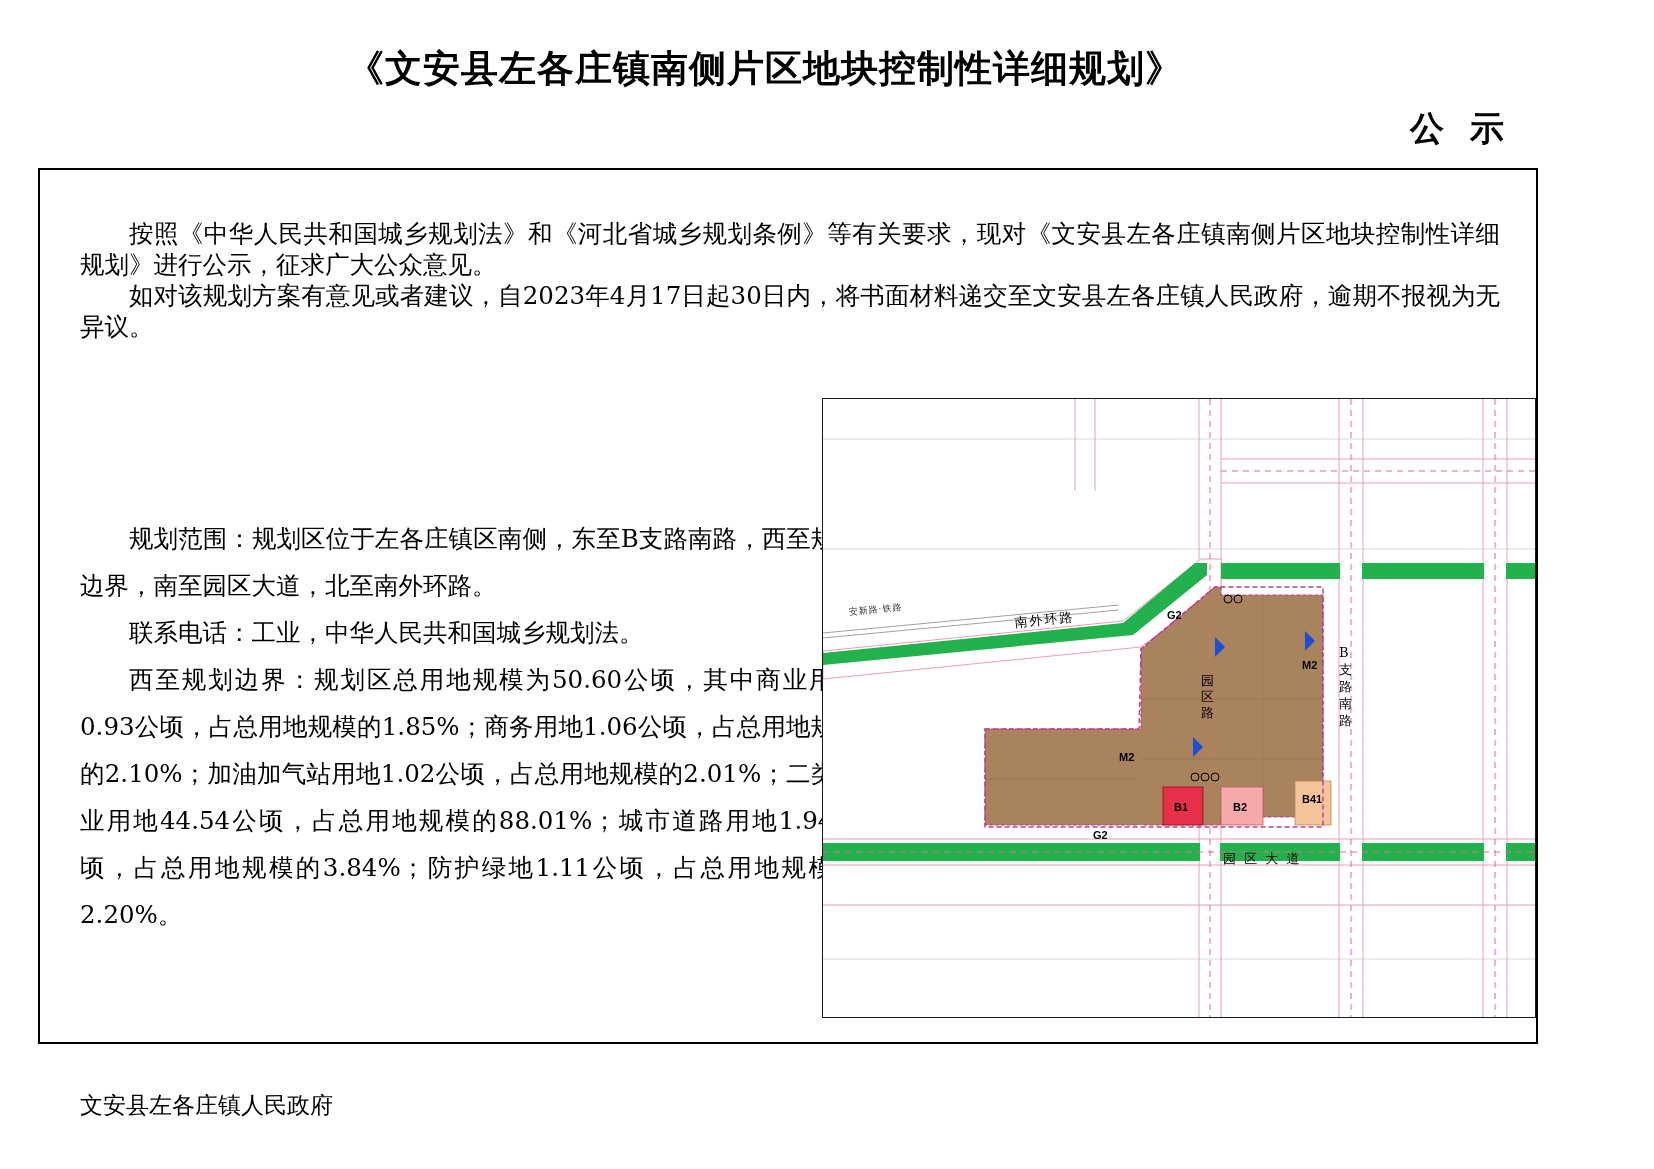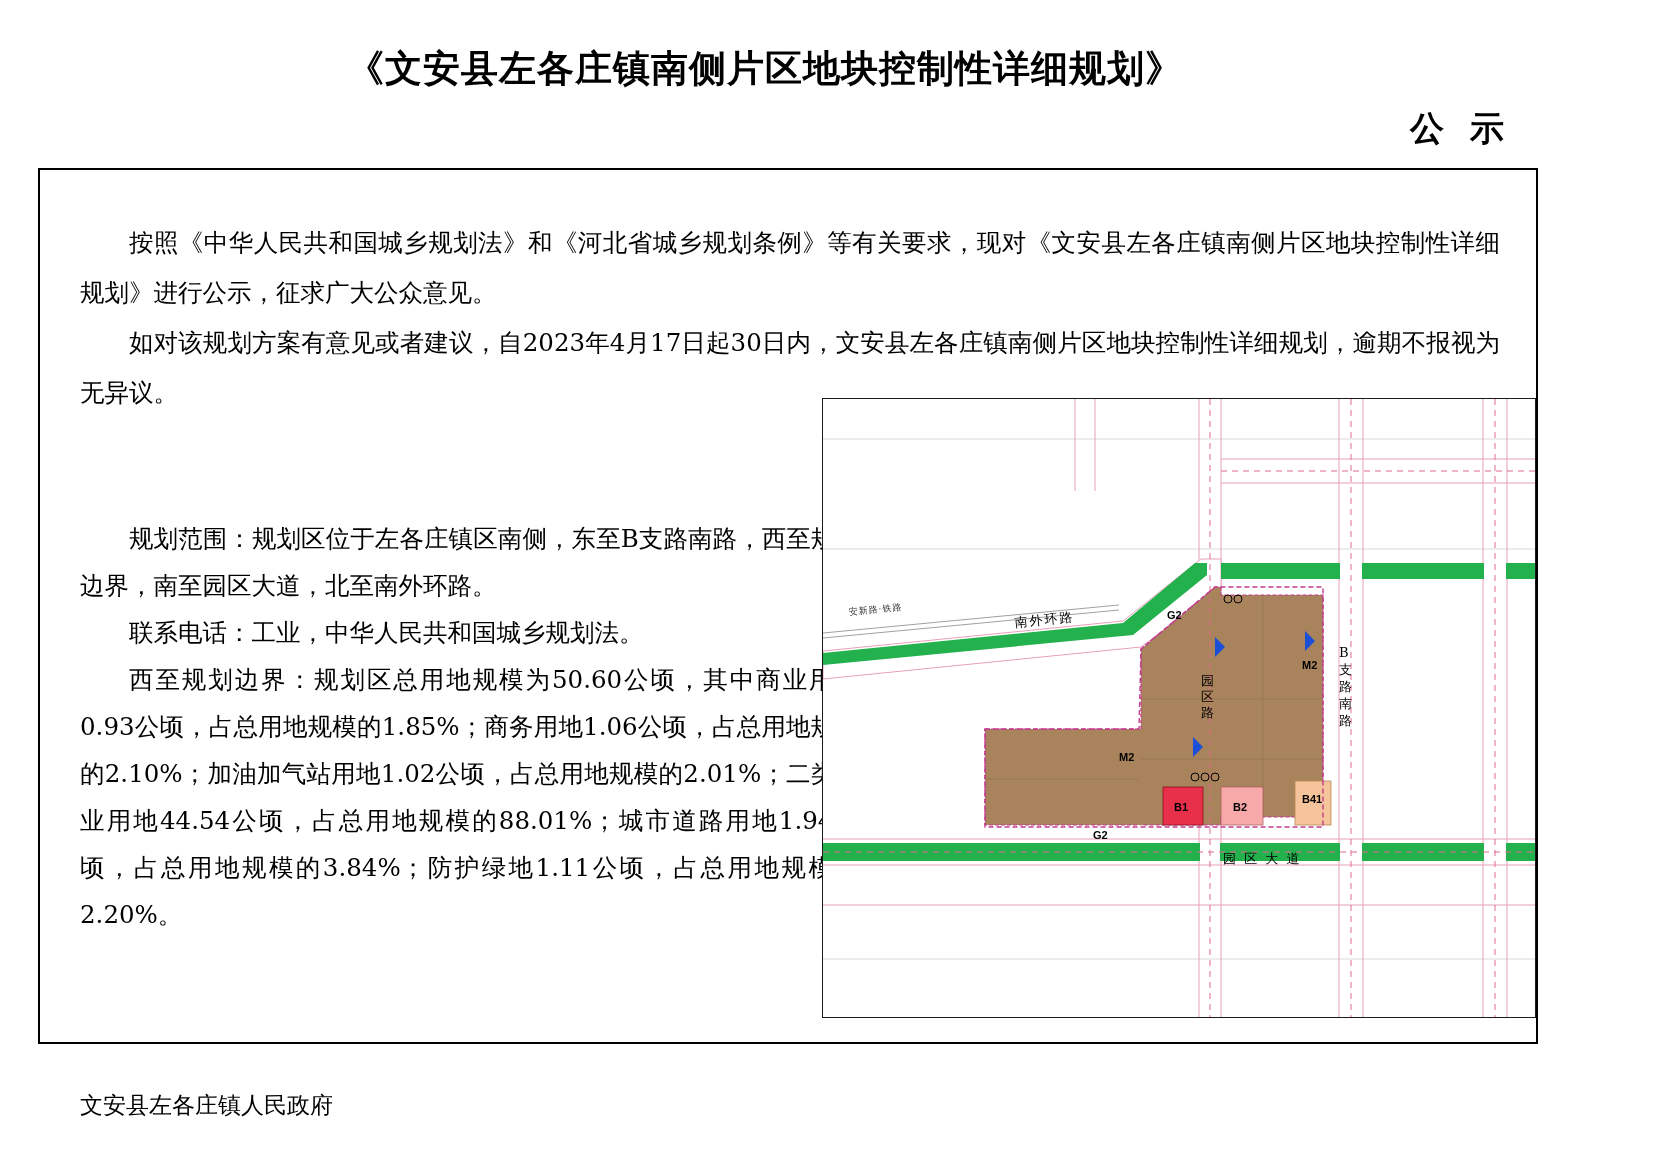--- a/index.html
+++ b/index.html
@@ -52,21 +52,21 @@
     border: 2px solid #000000;
     box-sizing: border-box;
     background: #ffffff;
   }
   .body-text {
     position: absolute;
     left: 40px;
     top: 48px;
     width: 1420px;
     font-size: 24.5px;
-    line-height: 50px;
+    line-height: 31px;
     text-align: justify;
     font-family: "DejaVu Serif", "Liberation Serif", serif;
   }
   .body-text p {
     margin: 0;
     text-indent: 2em;
   }
   .narrow-col {
     position: absolute;
     left: 40px;
@@ -139,21 +139,21 @@
 
 <div class="page">
 
   <div class="title-main">《文安县左各庄镇南侧片区地块控制性详细规划》</div>
   <div class="title-sub">公示</div>
 
   <div class="frame">
 
     <div class="body-text">
       <p>按照《中华人民共和国城乡规划法》和《河北省城乡规划条例》等有关要求，现对《文安县左各庄镇南侧片区地块控制性详细规划》进行公示，征求广大公众意见。</p>
-      <p>如对该规划方案有意见或者建议，自2023年4月17日起30日内，文安县左各庄镇南侧片区地块控制性详细规划，逾期不报视为无异议。</p>
+      <p>如对该规划方案有意见或者建议，自2023年4月17日起30日内，将书面材料递交至文安县左各庄镇人民政府，逾期不报视为无异议。</p>
     </div>
 
     <div class="narrow-col">
       <p class="gap-top"><span class="lbl">规划范围：</span><span>规划区位于左各庄镇区南侧，东至B支路南路，西至规划边界，南至园区大道，北至南外环路。</span></p>
       <p><span class="lbl">联系电话：</span><span>工业，中华人民共和国城乡规划法。</span></p>
       <p><span class="lbl">西至规划边界：</span><span>规划区总用地规模为50.60公顷，其中商业用地0.93公顷，占总用地规模的1.85%；商务用地1.06公顷，占总用地规模的2.10%；加油加气站用地1.02公顷，占总用地规模的2.01%；二类工业用地44.54公顷，占总用地规模的88.01%；城市道路用地1.94公顷，占总用地规模的3.84%；防护绿地1.11公顷，占总用地规模的2.20%。</span></p>
     </div>
 
     <div class="map-wrap">
       <svg width="712" height="618" viewBox="0 0 712 618">

